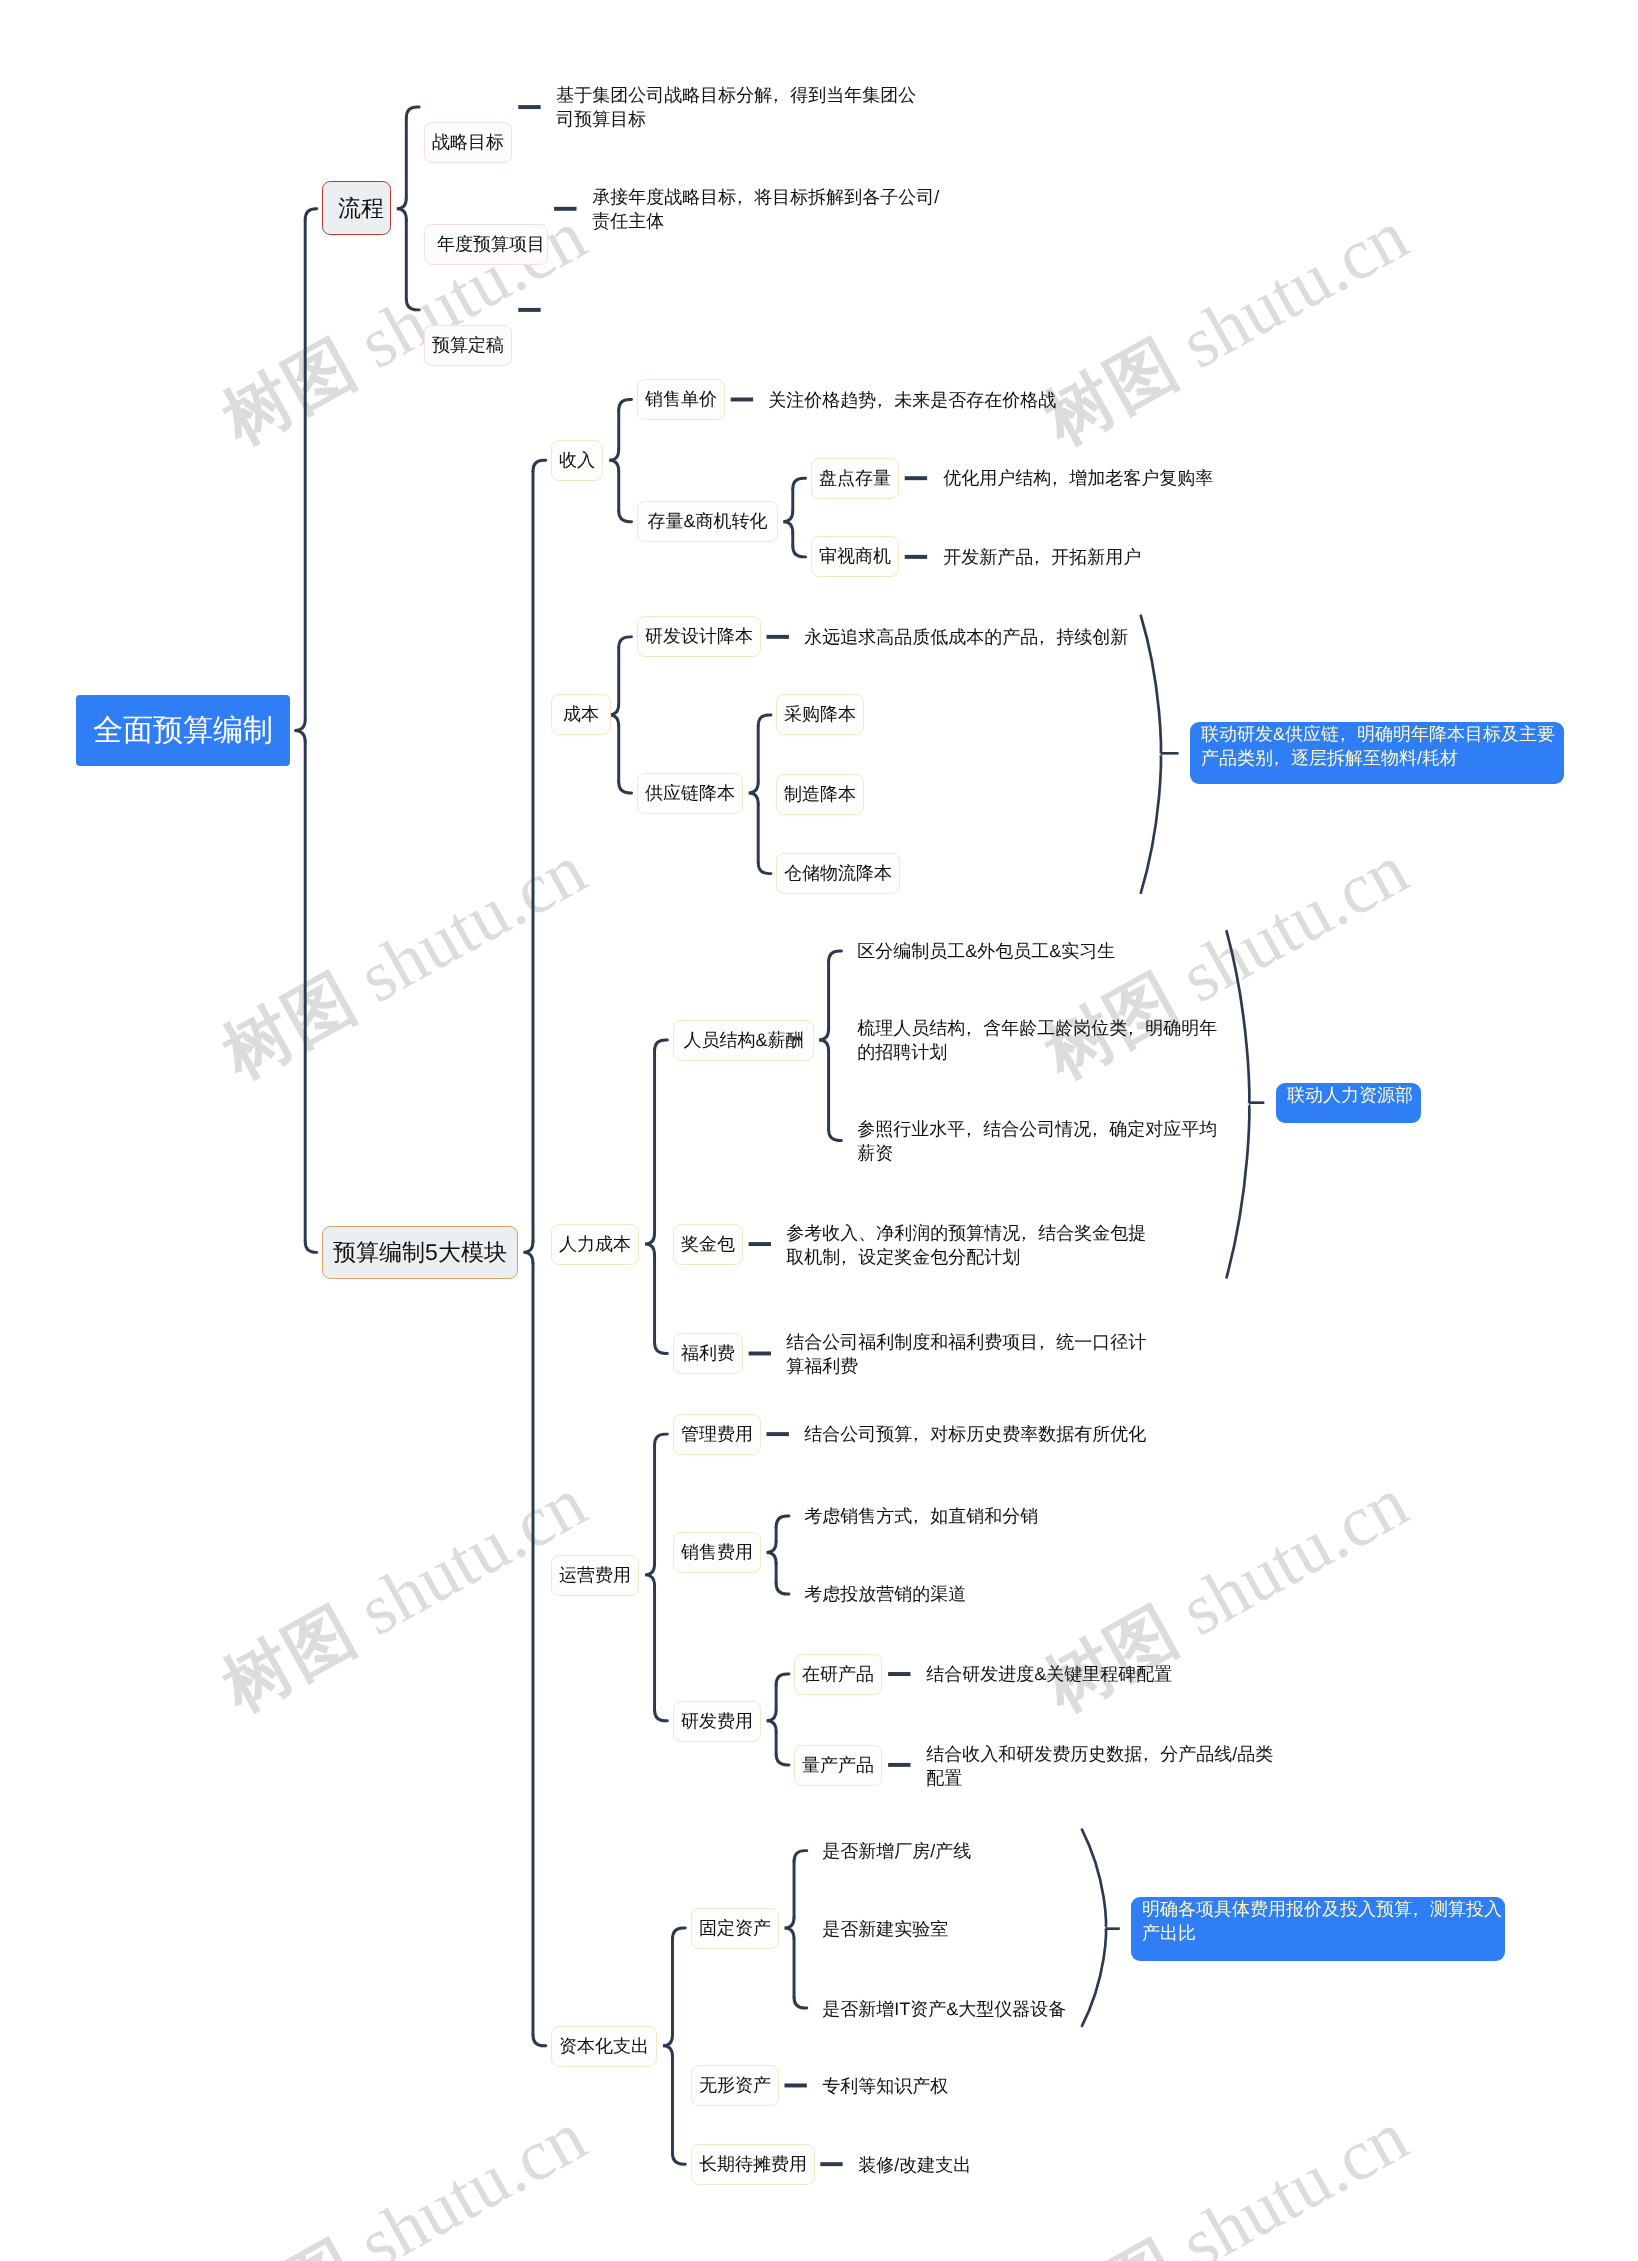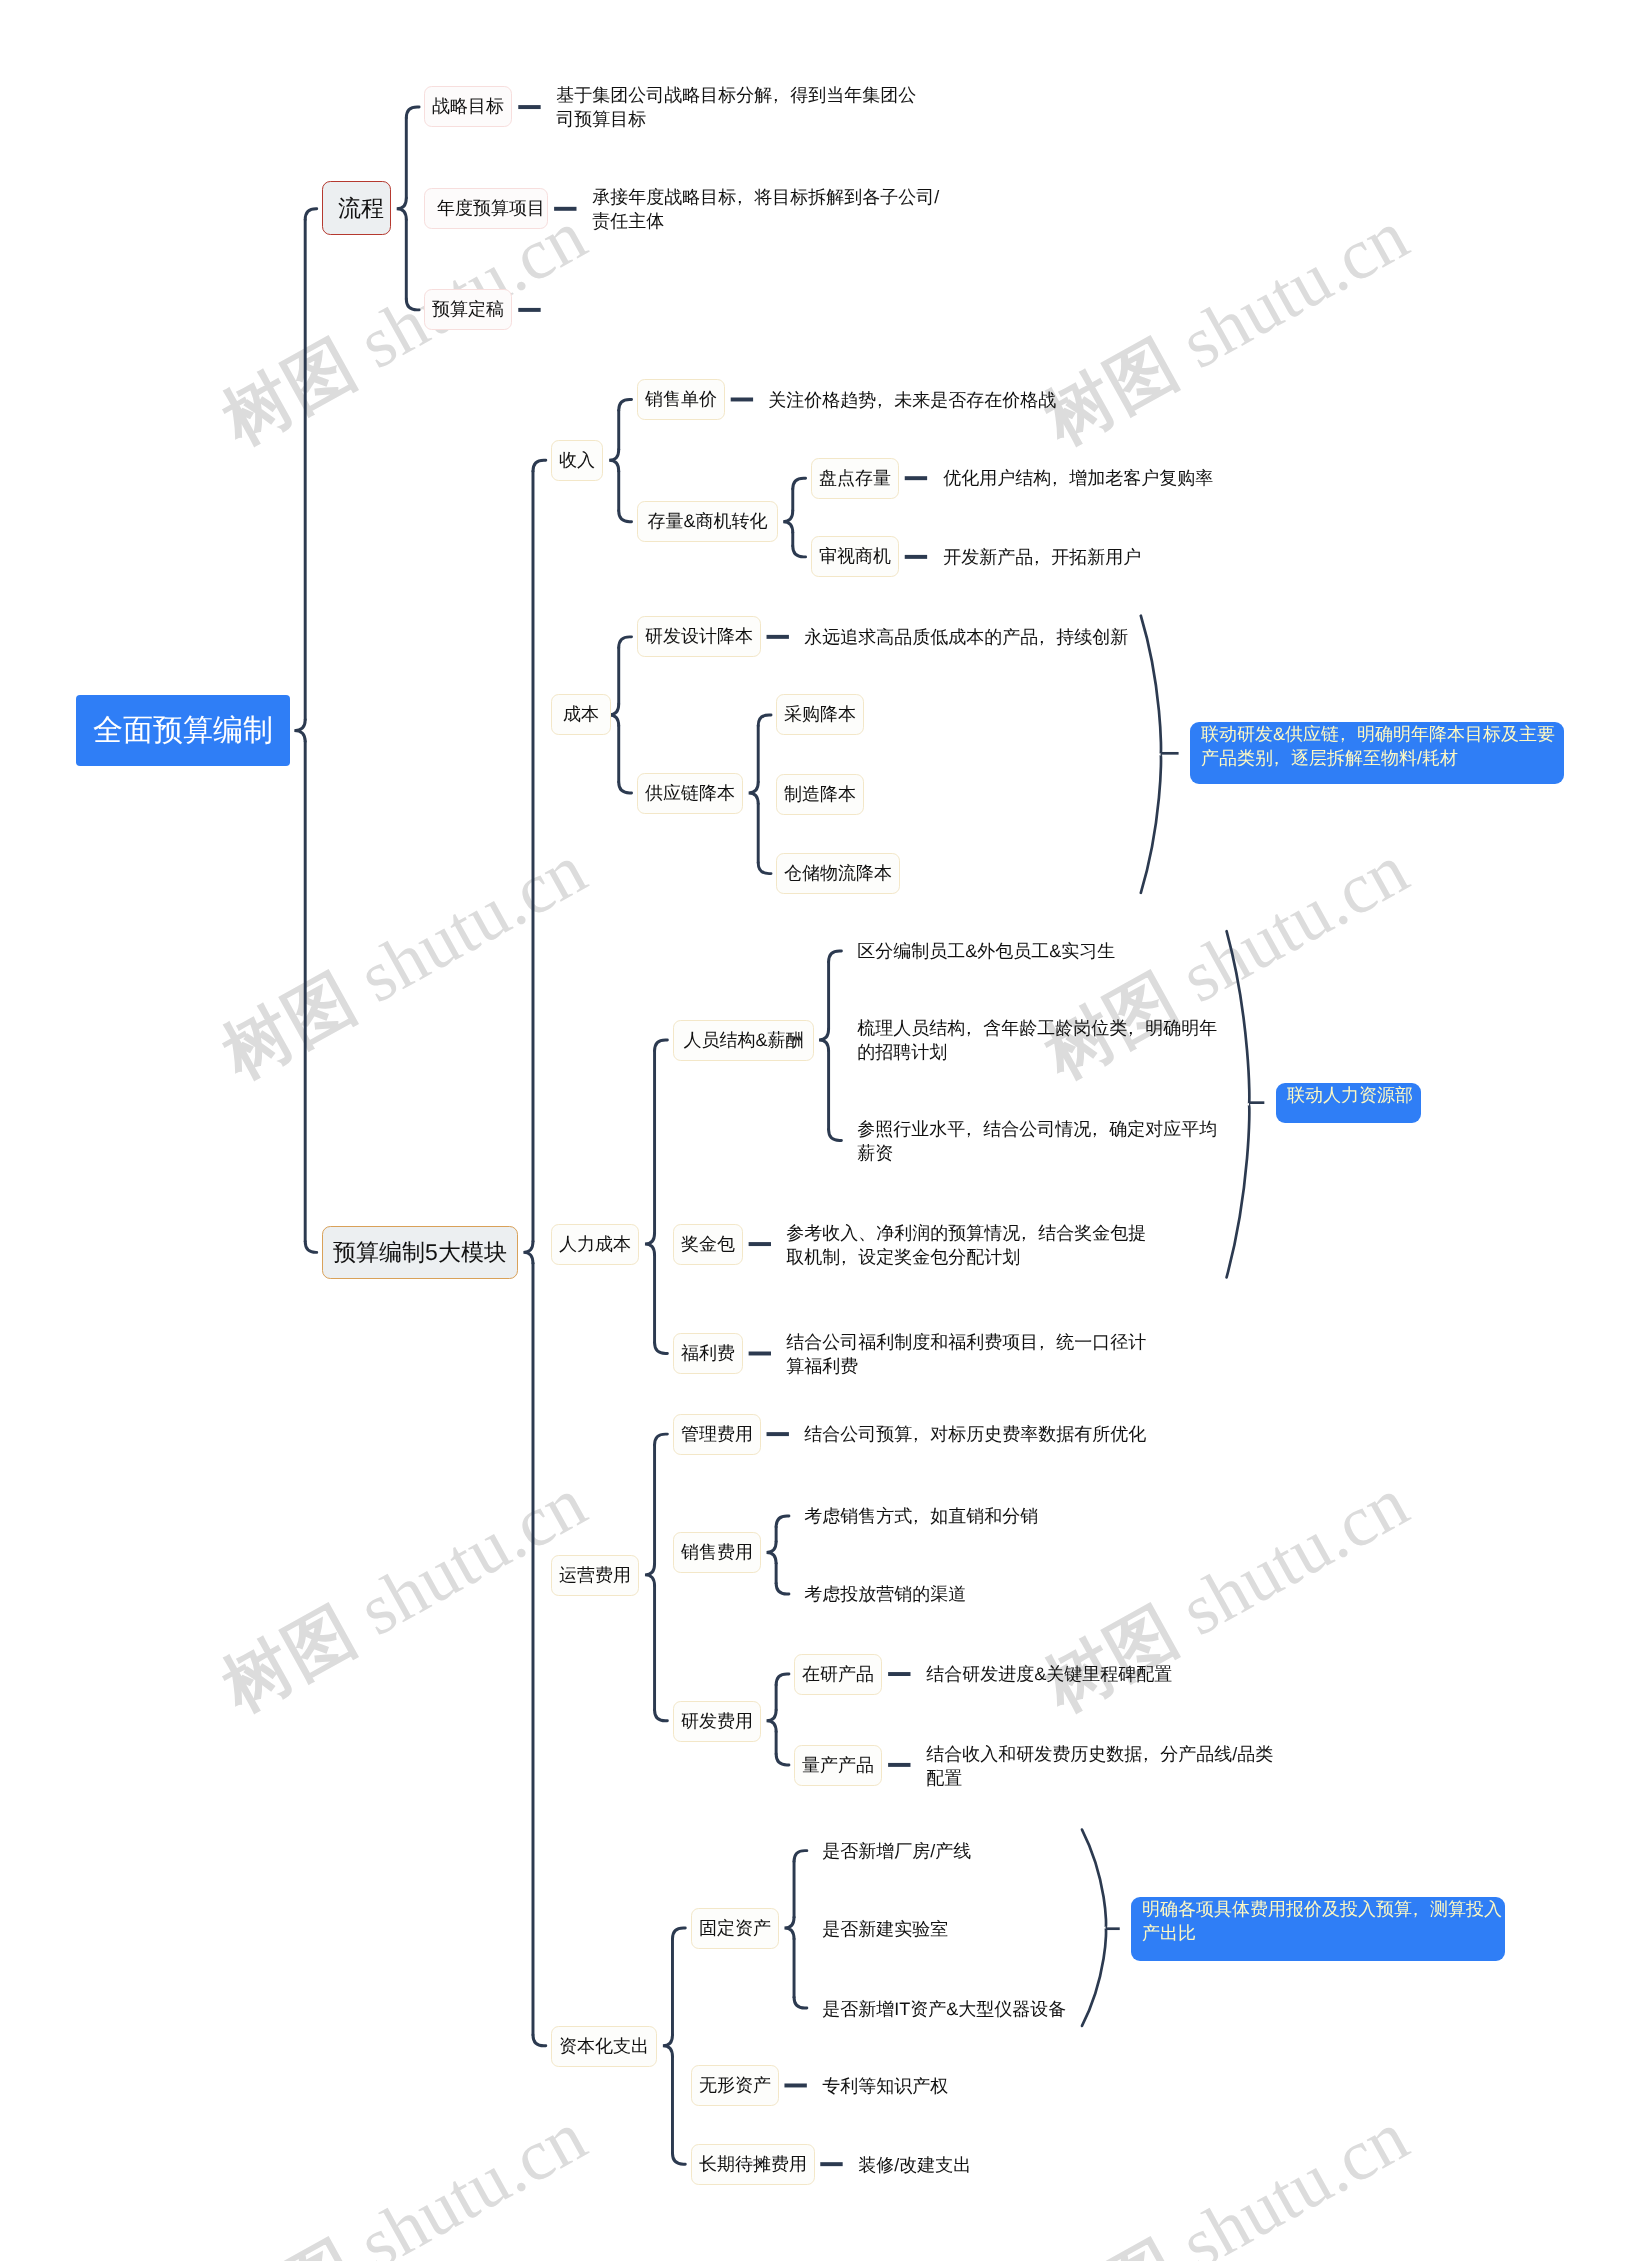--- a/index.html
+++ b/index.html
@@ -17,21 +17,21 @@
         display:flex;align-items:center;}
   .node .lbl{display:block;width:100%;}
   .node-root{background:#2f7ef6;color:#fff;border-radius:4px;justify-content:center;
              font-size:30px;letter-spacing:0;}
   .node-l1a{background:#eceff1;border:1.7px solid #b5392f;border-radius:8.3px;color:#111;
             font-size:23px;justify-content:center;padding-left:9px;}
   .node-l1b{background:#eceff1;border:1.7px solid #d9a159;border-radius:8.3px;color:#111;
             font-size:23px;justify-content:center;}
   .node-box{background:#fdfdfb;border:1.5px solid #f3e7c8;border-radius:7.7px;color:#111;
             font-size:18px;justify-content:center;}
-  .node-box.red{border-color:#f7dedd;background:#fdfbfb;}
+  .node-box.red{border-color:#f7dedd;background:#fdfbfb;margin-top:36px;}
   .node-text{color:#111;font-size:18px;padding-left:10.2px;}
   .node-text .ln{display:block;height:24px;line-height:24px;}
   .node-sum{background:#2f7ef6;color:#fef9c3;border-radius:9px;font-size:18px;
             padding:0 11px;z-index:2;position:absolute;box-sizing:border-box;
             display:flex;white-space:pre;}
   .node-sum .ln{display:block;height:24px;line-height:24px;}
   .pun{display:inline-block;margin-left:-0.30em;margin-right:0.30em;}
 </style>
 </head>
 <body>

